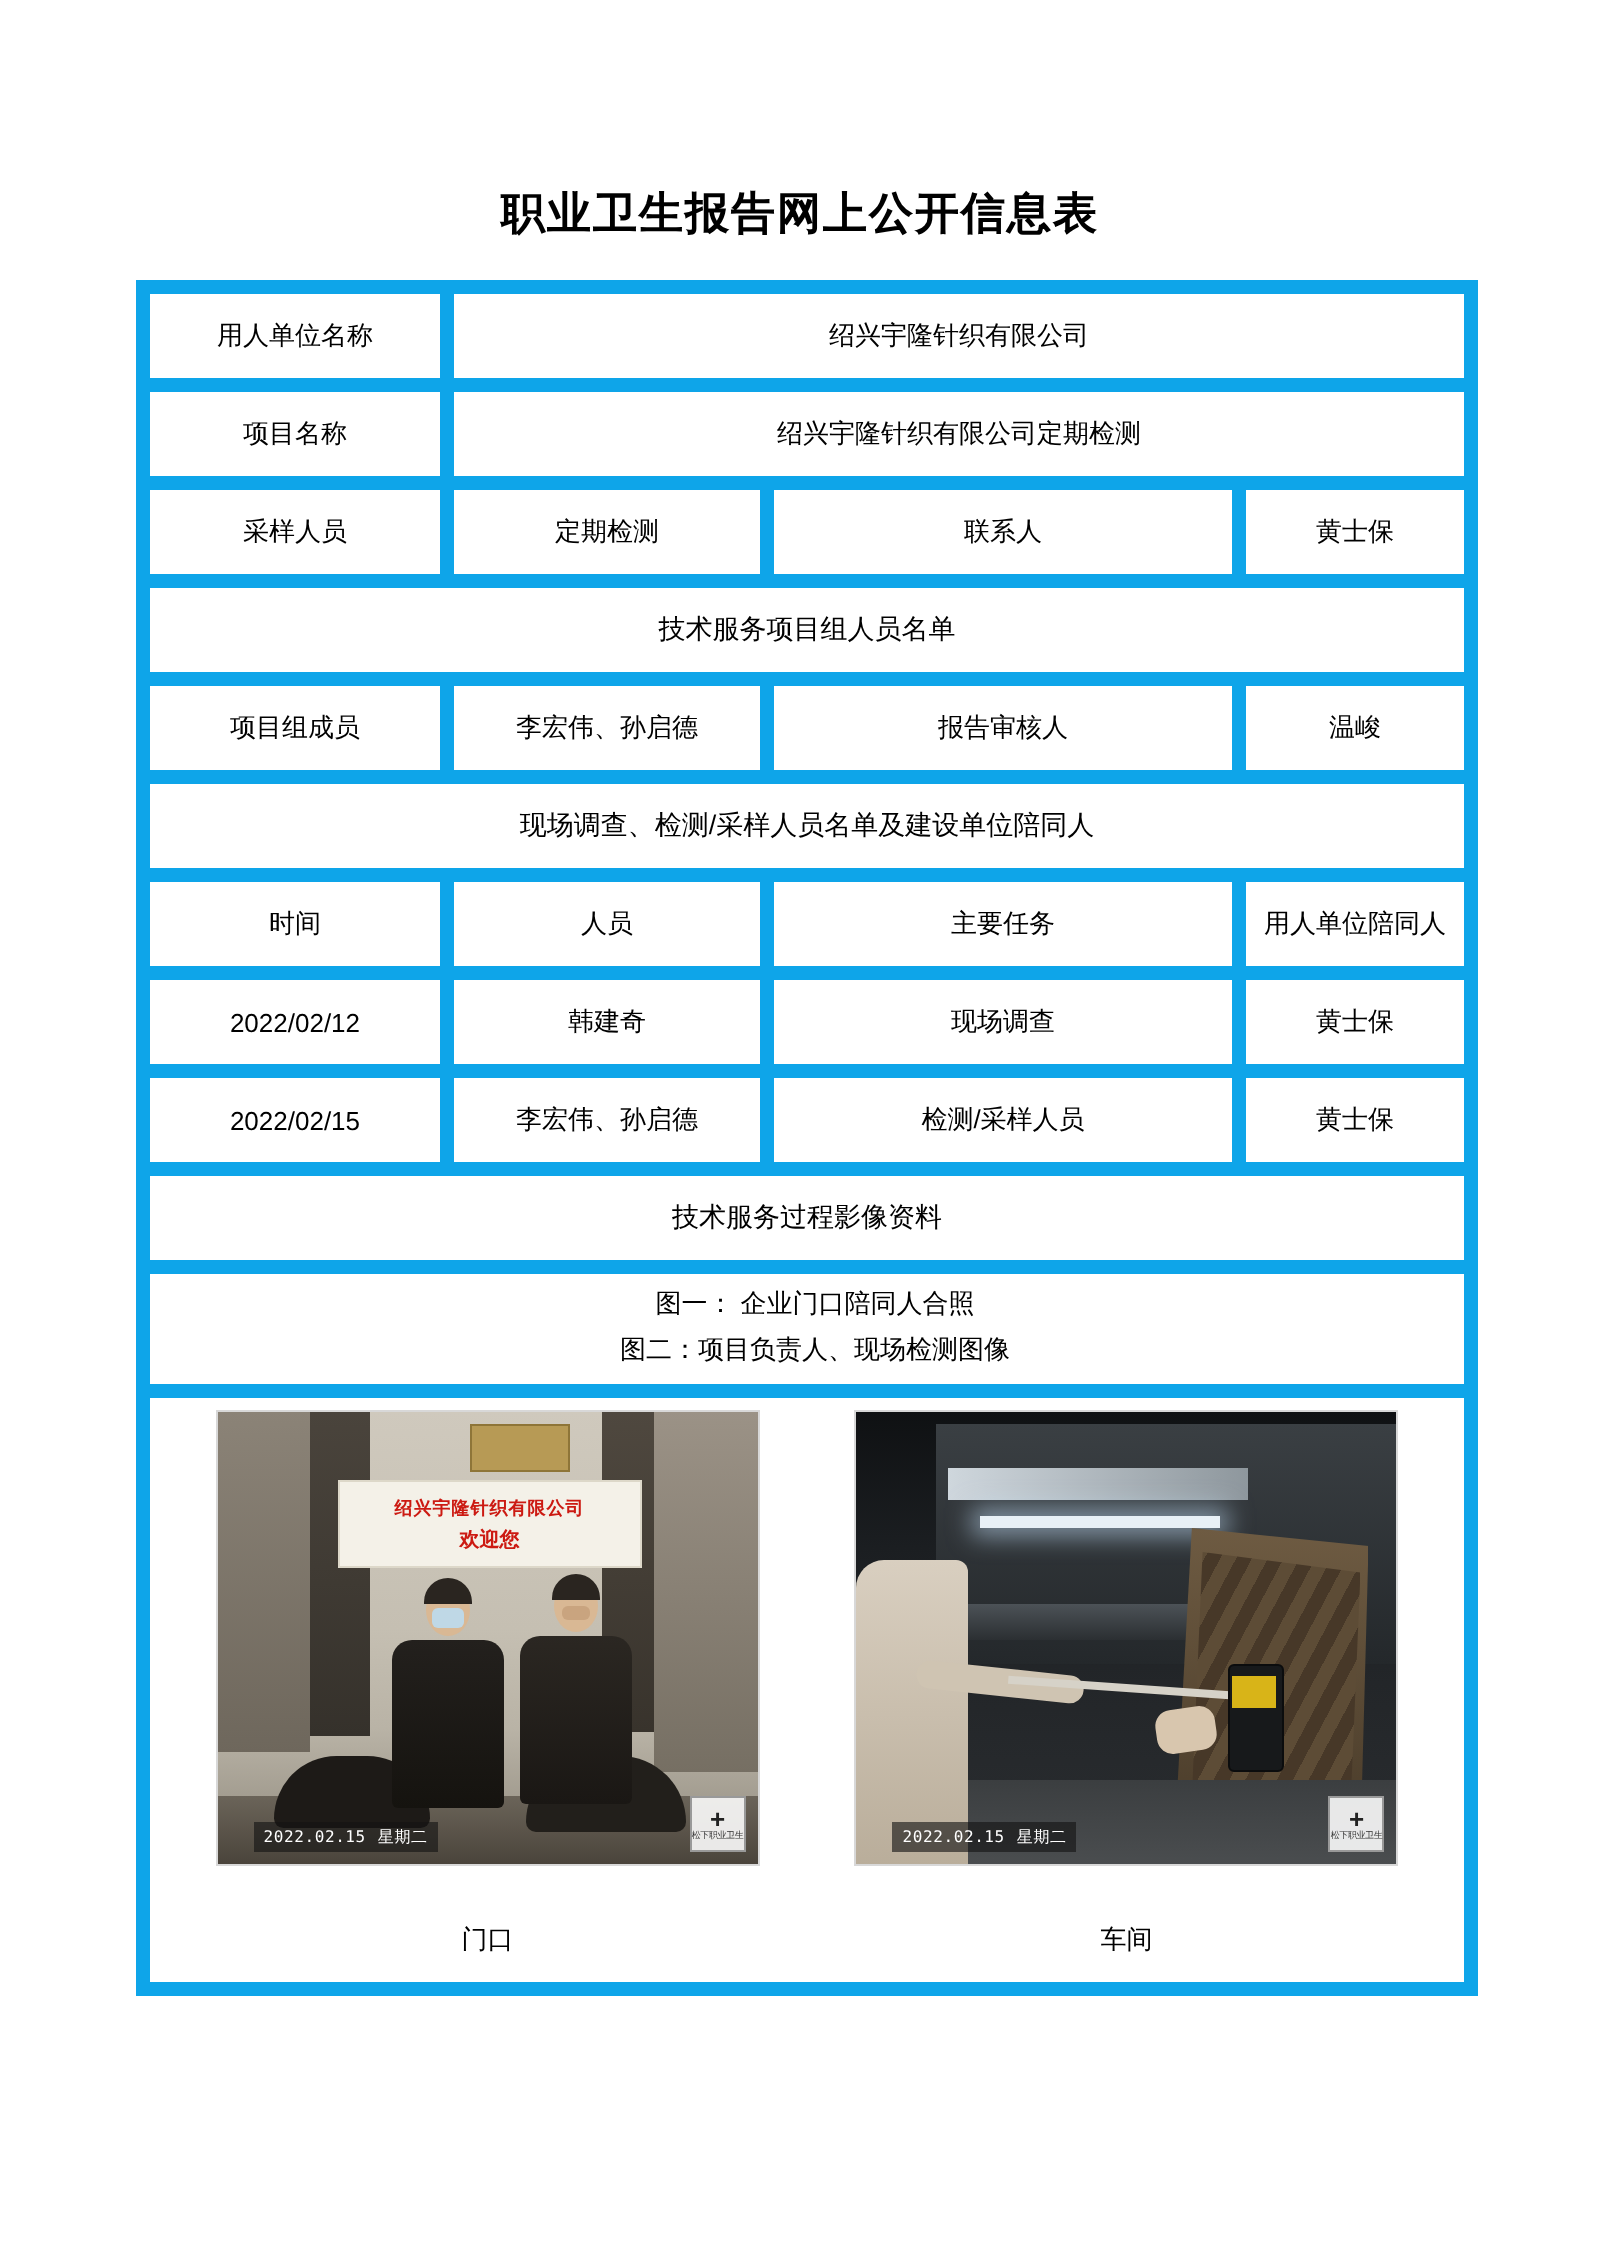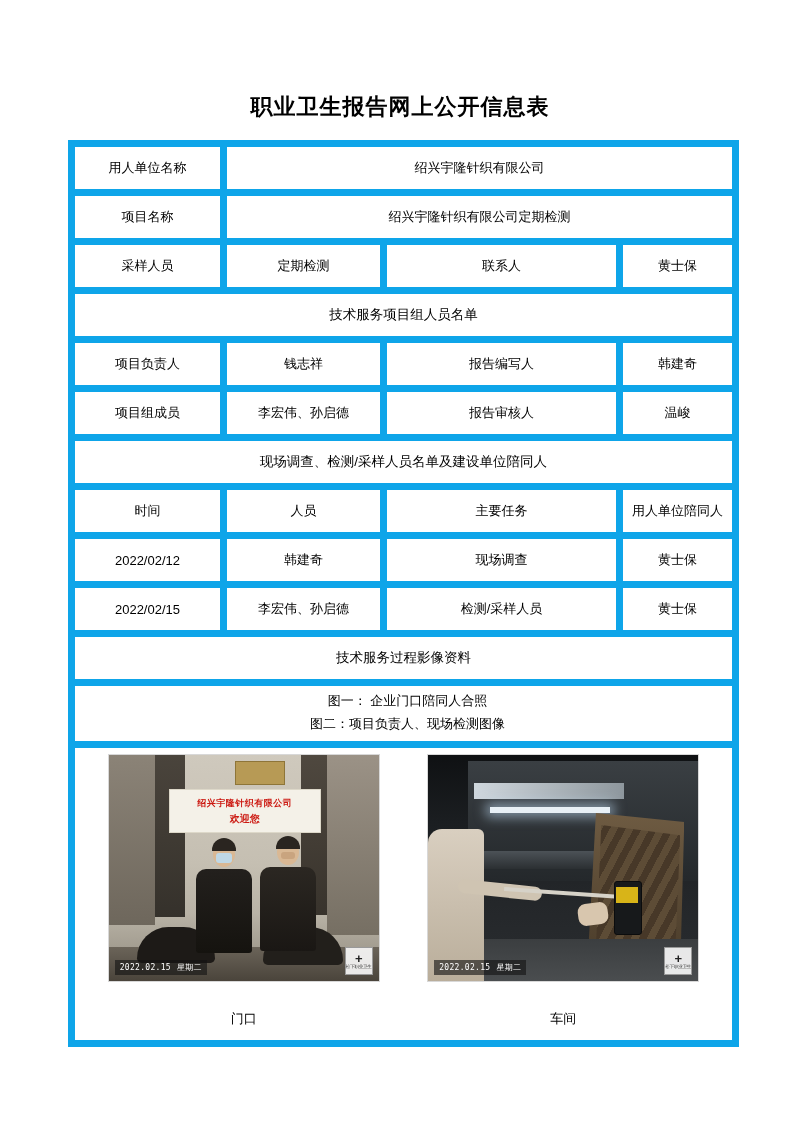--- a/index.html
+++ b/index.html
@@ -173,21 +173,21 @@
   }
   .p1-sofa-r {
     position: absolute; right: 36px; bottom: 16px; width: 80px; height: 38px;
     background: #221f1b; border-radius: 40px 40px 6px 6px;
   }
   .p1-floor {
     position: absolute; left: 0; right: 0; bottom: 0; height: 34px;
     background: linear-gradient(180deg,#6b6459,#4a443b);
   }
   .stamp {
-    position: absolute; left: 6px; bottom: 6px;
+    position: absolute; left: 18px; bottom: 6px;
     background: rgba(20,20,20,.62);
     color: #fff; font-size: 8px; padding: 2px 5px;
     font-family: "DejaVu Sans Mono", monospace;
     letter-spacing: .3px;
   }
   .stamp .wk { margin-left: 6px; font-family: "Liberation Sans", sans-serif; }
   .wm {
     position: absolute; right: 6px; bottom: 6px; width: 26px; height: 26px;
     background: rgba(255,255,255,.88); border: 1px solid #999;
     display: flex; flex-direction: column; align-items: center; justify-content: center;
@@ -280,26 +280,20 @@
         <td class="tall" colspan="4">绍兴宇隆针织有限公司定期检测</td>
       </tr>
       <tr>
         <td class="cell-label">采样人员</td>
         <td>定期检测</td>
         <td colspan="2">联系人</td>
         <td>黄士保</td>
       </tr>
       <tr>
         <td class="section-head" colspan="5">技术服务项目组人员名单</td>
-      </tr>
-      <tr>
-        <td class="cell-label">项目负责人</td>
-        <td>钱志祥</td>
-        <td colspan="2">报告编写人</td>
-        <td>韩建奇</td>
       </tr>
       <tr>
         <td class="cell-label">项目组成员</td>
         <td>李宏伟、孙启德</td>
         <td colspan="2">报告审核人</td>
         <td>温峻</td>
       </tr>
       <tr>
         <td class="section-head" colspan="5">现场调查、检测/采样人员名单及建设单位陪同人</td>
       </tr>

